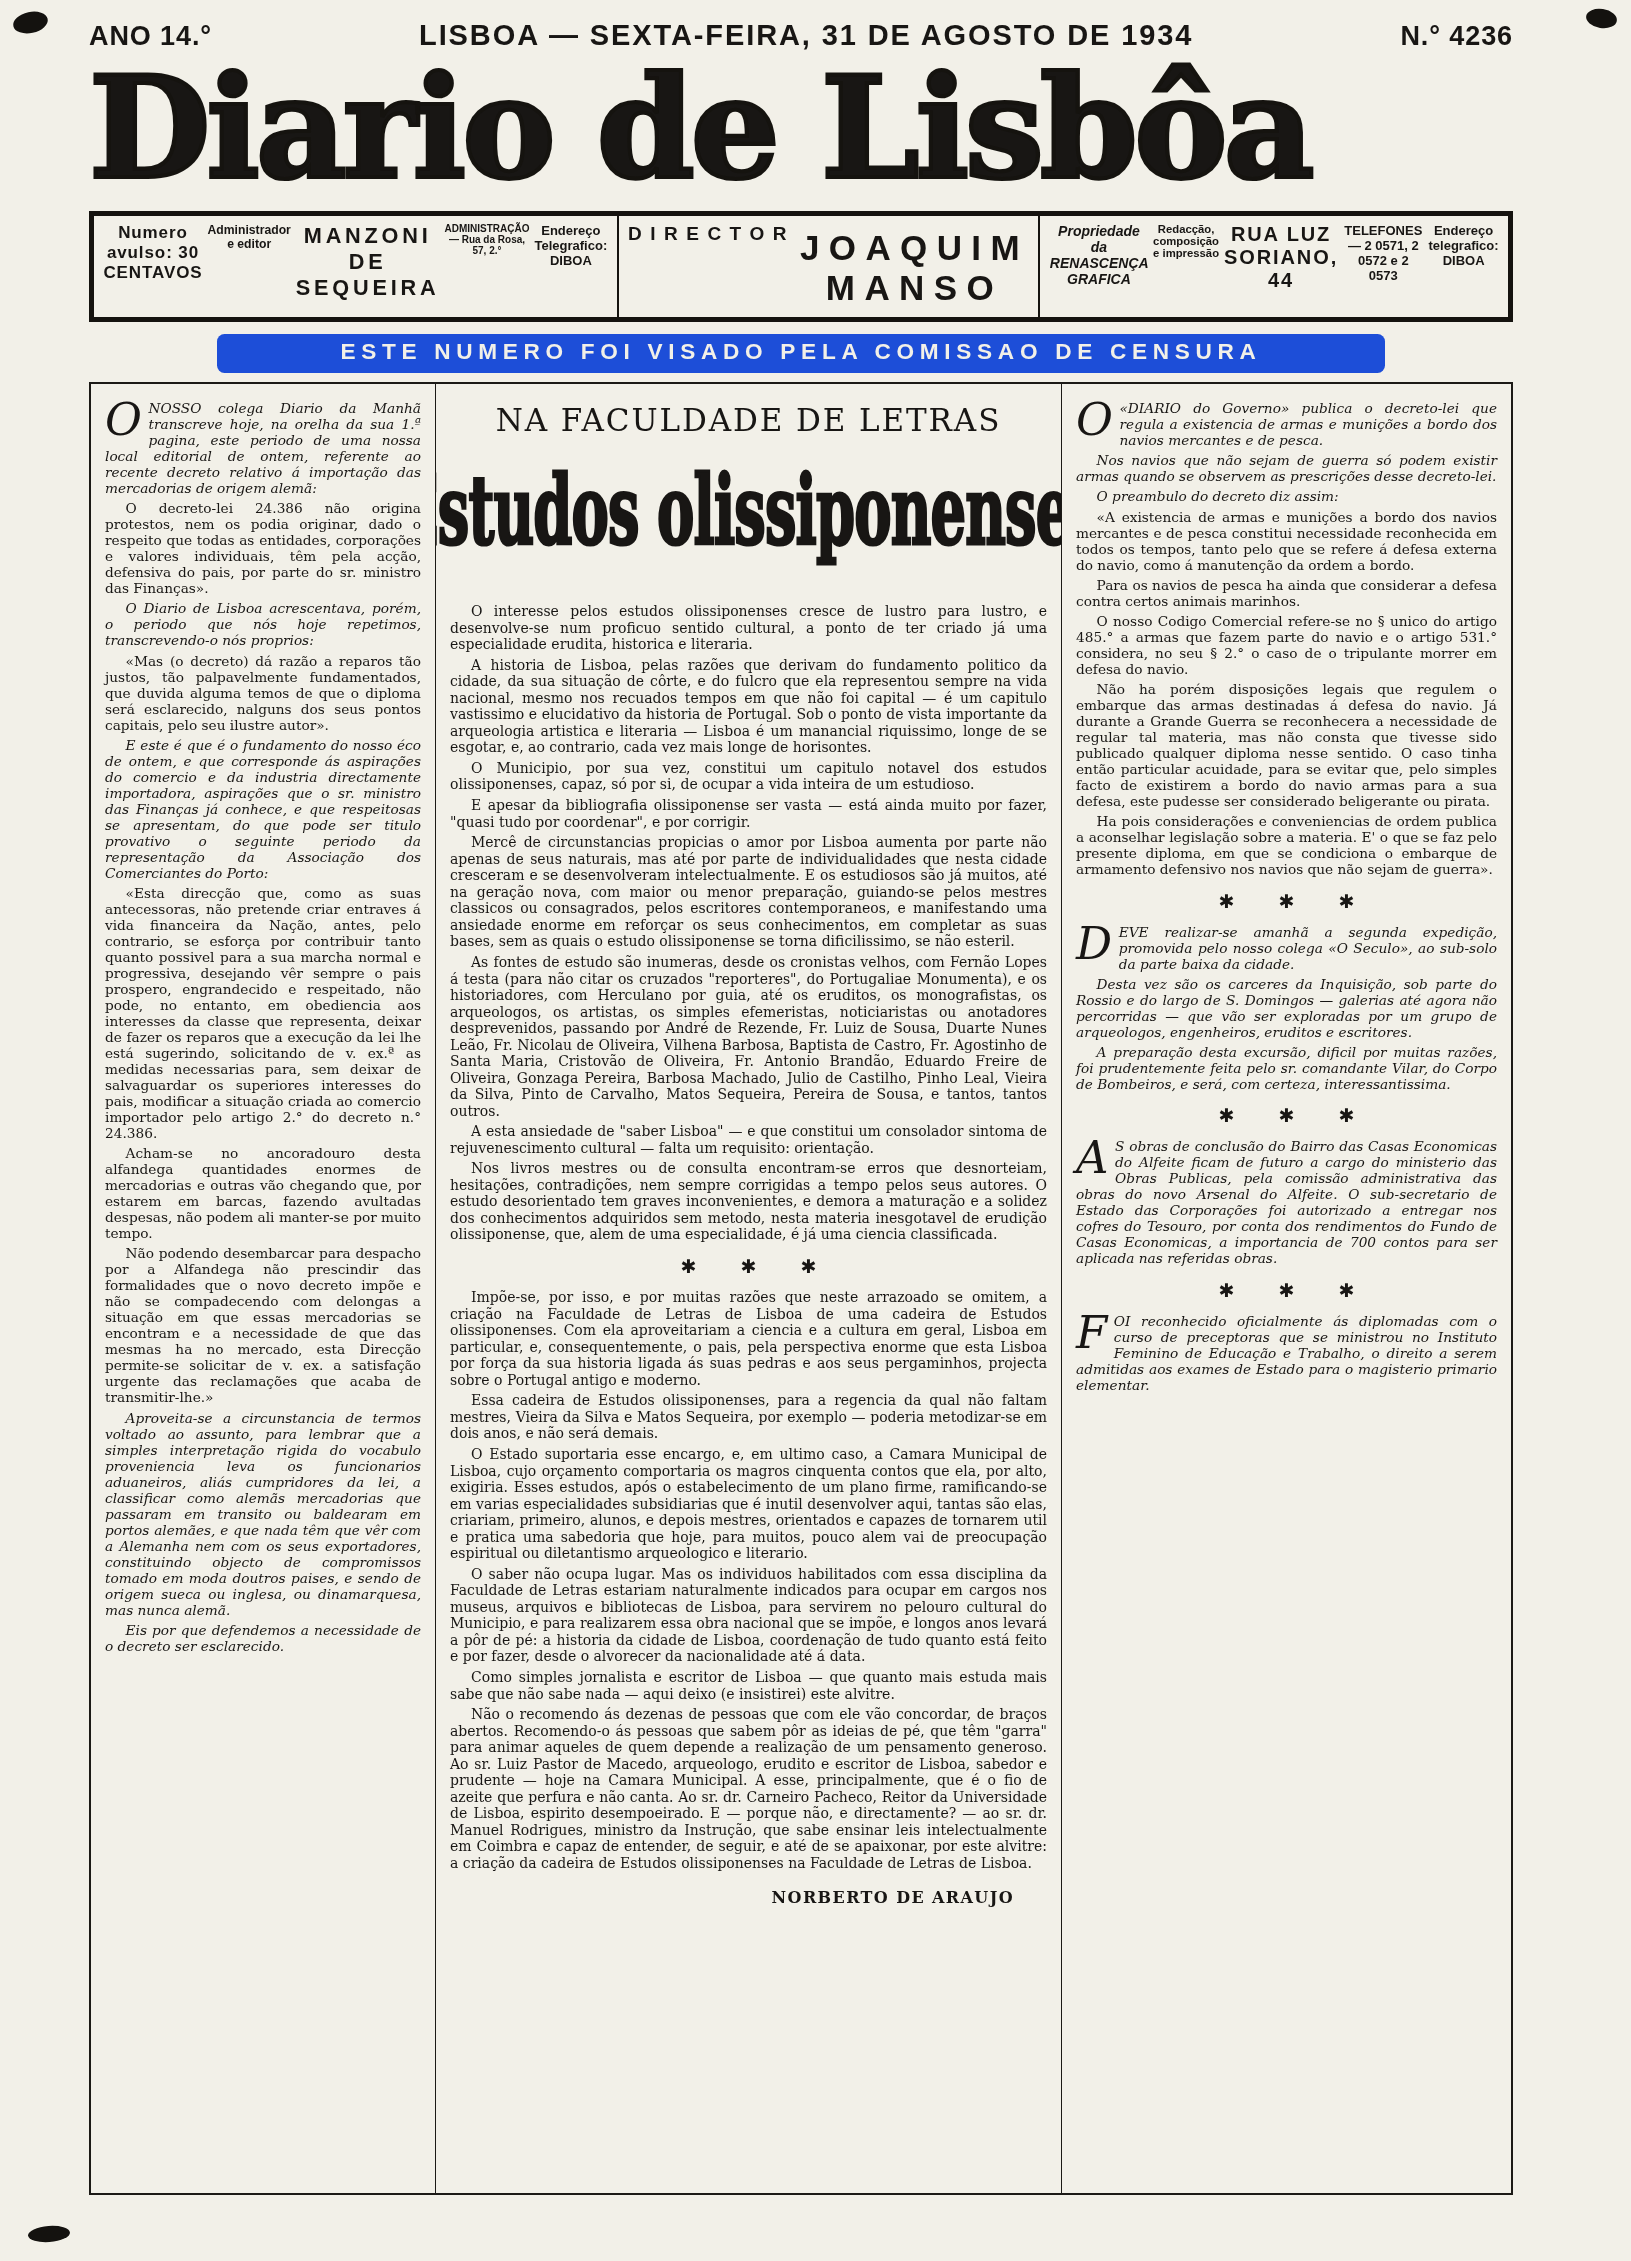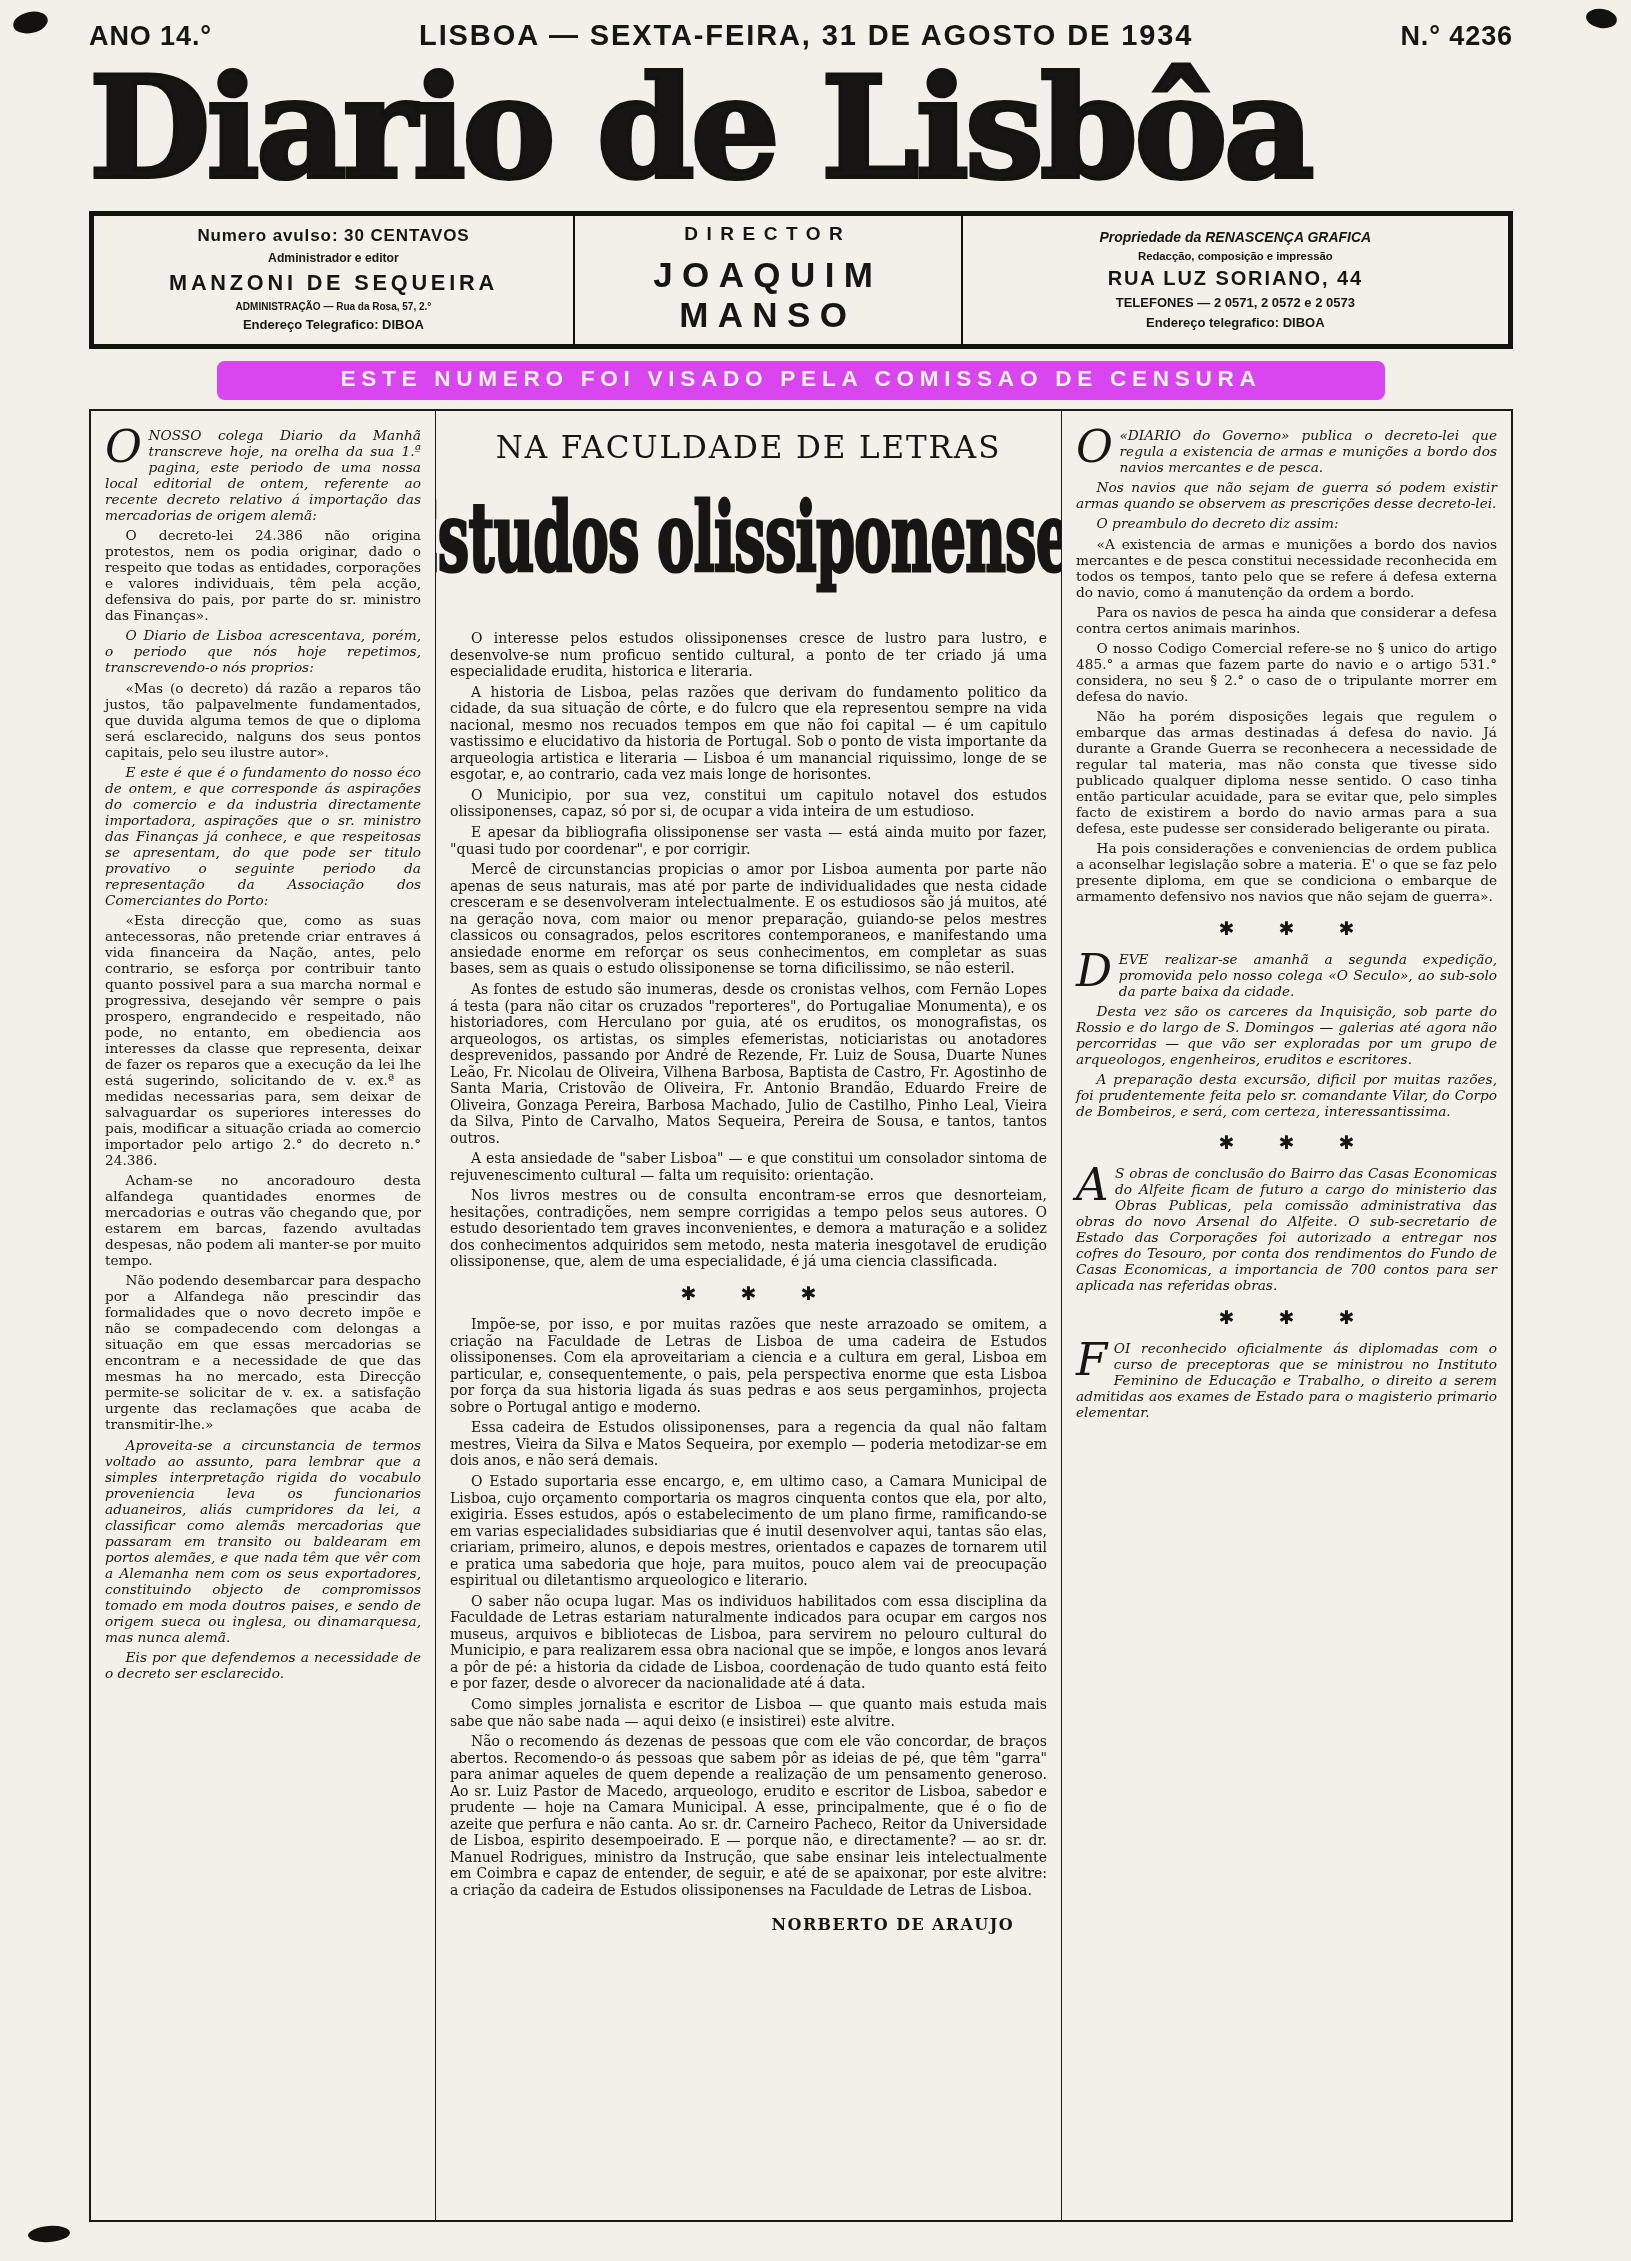--- a/index.html
+++ b/index.html
@@ -28,37 +28,37 @@
     -webkit-text-stroke:4.2px #15130f;
     font-family:"DejaVu Serif", serif;
     white-space:nowrap;
   }
 
   .infobox {
     margin-top:6.6px; border:5.2px solid #15130f;
     display:grid; grid-template-columns:1.05fr 0.85fr 1.2fr;
     font-family:"Liberation Sans", sans-serif; font-weight:bold; text-align:center;
   }
-  .infobox .cell { padding:7.5px 9.4px 9.4px; display:flex; flex-direction:column; justify-content:center; gap:5px; }
+  .infobox .cell { padding:7.5px 9.4px 9.4px; display:flex; flex-direction:row; justify-content:center; gap:5px; }
   .infobox .cell + .cell { border-left:2.4px solid #15130f; }
   .ib-price { font-size:17px; letter-spacing:0.9px; }
   .ib-small { font-size:12.2px; }
   .ib-name  { font-size:21.7px; letter-spacing:3.8px; }
   .ib-addr  { font-size:10px; }
   .ib-tel   { font-size:13px; }
   .ib-dir-label { font-size:19px; letter-spacing:8.5px; }
   .ib-dir-name  { font-size:35px; letter-spacing:9.4px; margin-top:4.7px; }
   .ib-own  { font-size:14px;font-style:italic; }
   .ib-sub  { font-size:11.3px; }
   .ib-street { font-size:20px; letter-spacing:1.9px; }
   .ib-phones { font-size:13px; }
 
   .censor {
     width:82%; margin:12.2px auto 0; padding:4.7px 0 7.5px;
-    background:#d946ef; color:#f2f0e8; border-radius:7.5px;
+    background:#1d4ed8; color:#f2f0e8; border-radius:7.5px;
     font-family:"Liberation Sans", sans-serif; font-weight:bold;
     font-size:22.6px; letter-spacing:5.7px; text-align:center;
   }
 
   .main {
     margin-top:9.4px; border:2.4px solid #1c1a16;
     display:grid; grid-template-columns:344px 626px 1fr;
     height:1813px; overflow:hidden;
   }
   .col { padding:16px 14px; overflow:hidden; }

